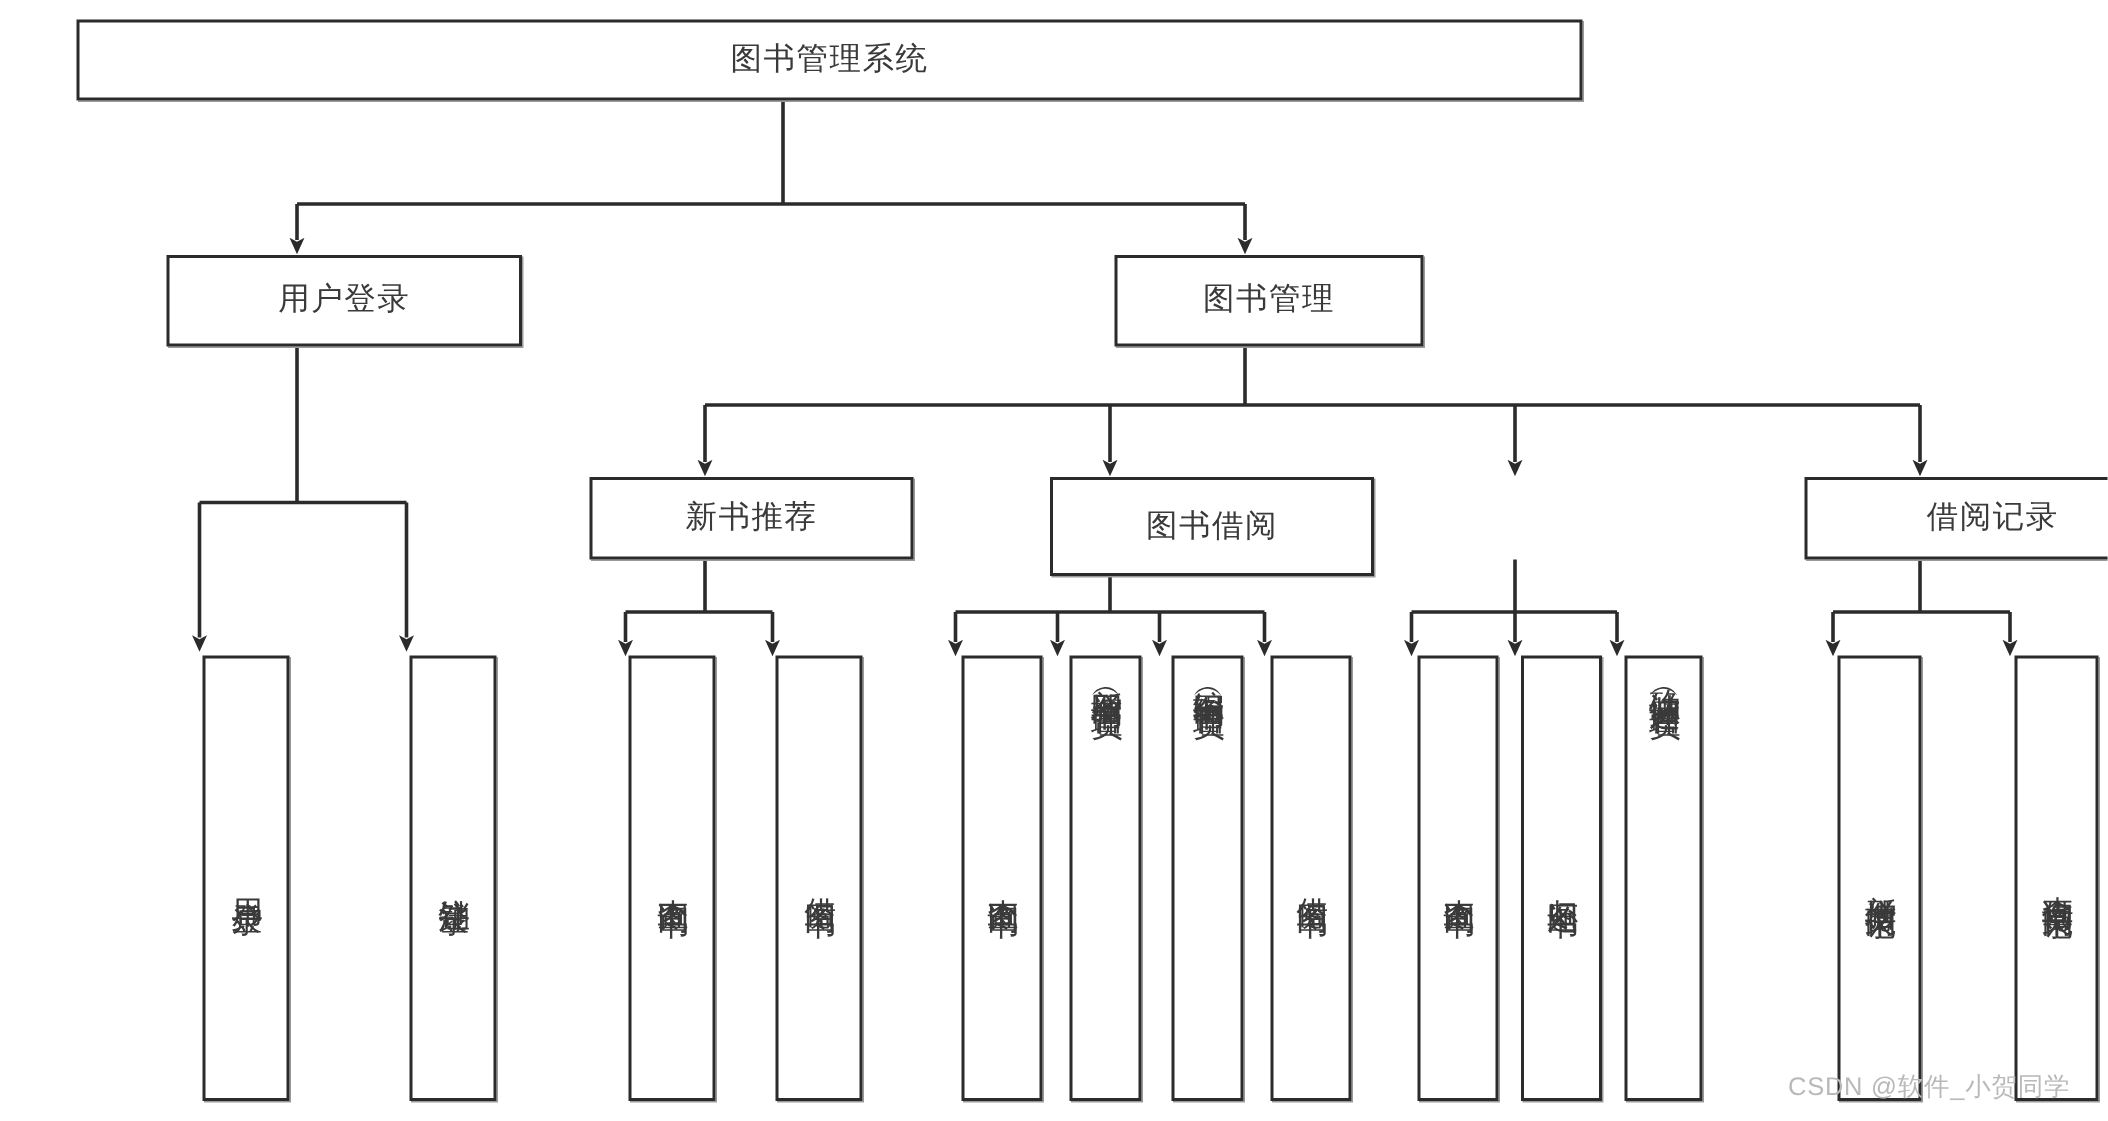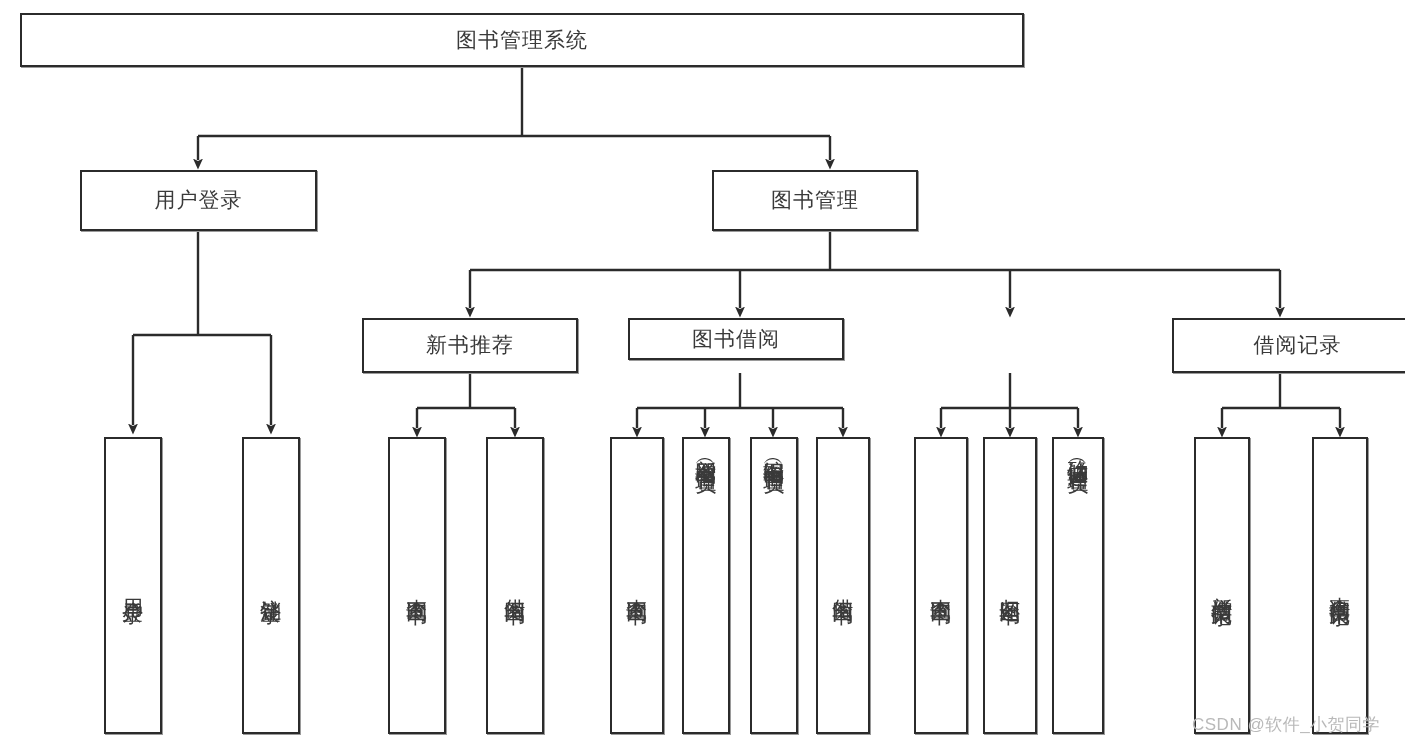--- a/index.html
+++ b/index.html
@@ -3,21 +3,21 @@
 <meta charset="utf-8">
 <style>
   html,body{margin:0;padding:0;background:#ffffff;}
   body{width:1405px;height:747px;overflow:hidden;
        font-family:"Liberation Sans","DejaVu Sans",sans-serif;}
   #stage{position:relative;width:1405px;height:747px;background:#fff;}
 
   .node{position:absolute;box-sizing:border-box;background:#ffffff;
         border:2px solid #2b2b2b;display:flex;align-items:center;
         justify-content:center;}
-  .node.shadow{box-shadow:1px 1px 0 0 #9a9a9a;}
+  .node.shadow{box-shadow:1px 1px 0 0 #9a9a9a;margin-left:31px;}
   .node .lbl{color:#3a3a3a;font-size:21px;line-height:1.18;letter-spacing:1px;
              white-space:nowrap;}
 
   
   .horiz .lbl{writing-mode:horizontal-tb;}
 
   
   .leaf{align-items:center;justify-content:center;padding:4px 0;}
   .leaf .lbl{writing-mode:vertical-rl;text-orientation:upright;
              font-size:21px;line-height:1.12;letter-spacing:2px;
@@ -94,21 +94,21 @@
   </div>
 
   <div class="node horiz shadow" style="left:712px;top:170px;width:206px;height:61px;">
     <span class="lbl">图书管理</span>
   </div>
 
   <div class="node horiz shadow" style="left:362px;top:318px;width:216px;height:55px;">
     <span class="lbl">新书推荐</span>
   </div>
 
-  <div class="node horiz shadow" style="left:628px;top:318px;width:216px;height:42px;">
+  <div class="node horiz shadow" style="left:669px;top:318px;width:216px;height:66px;">
     <span class="lbl">图书借阅</span>
   </div>
 
 
   <div class="node horiz shadow" style="left:1172px;top:318px;width:251px;height:55px;">
     <span class="lbl">借阅记录</span>
   </div>
 
   <div class="node leaf shadow" style="left:104px;top:437px;width:58px;height:297px;">
     <span class="lbl">用户登录</span>

